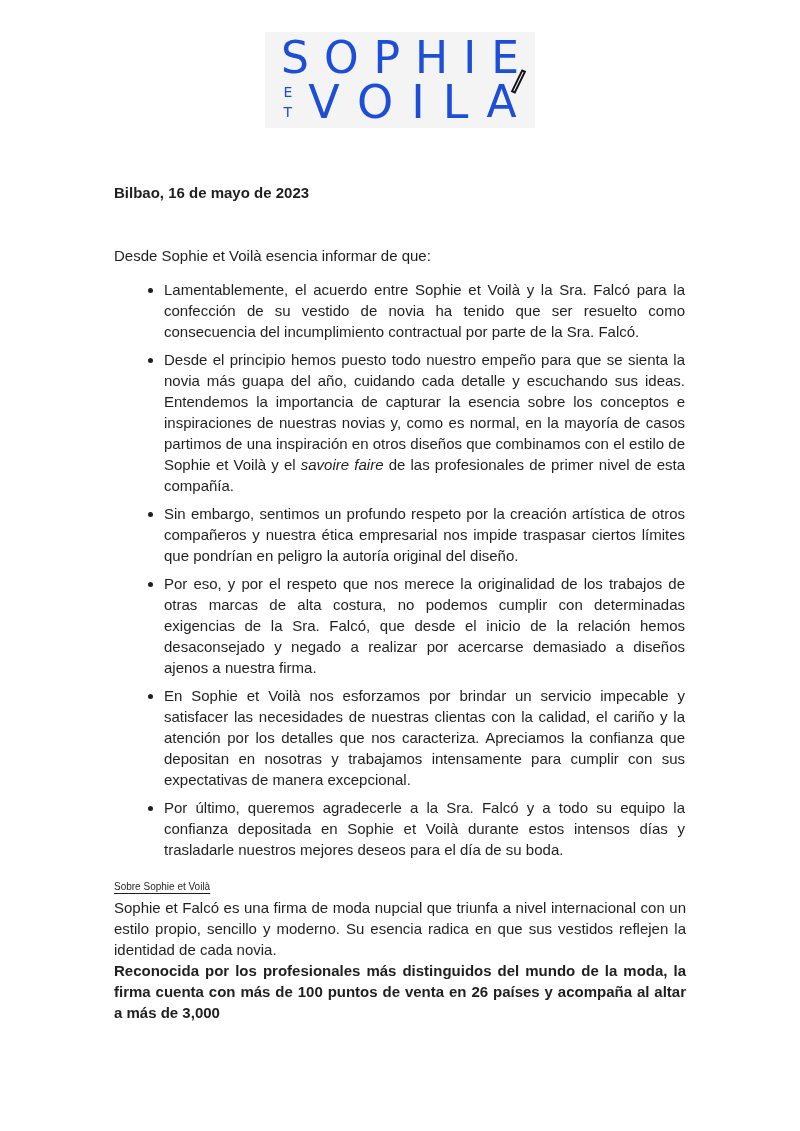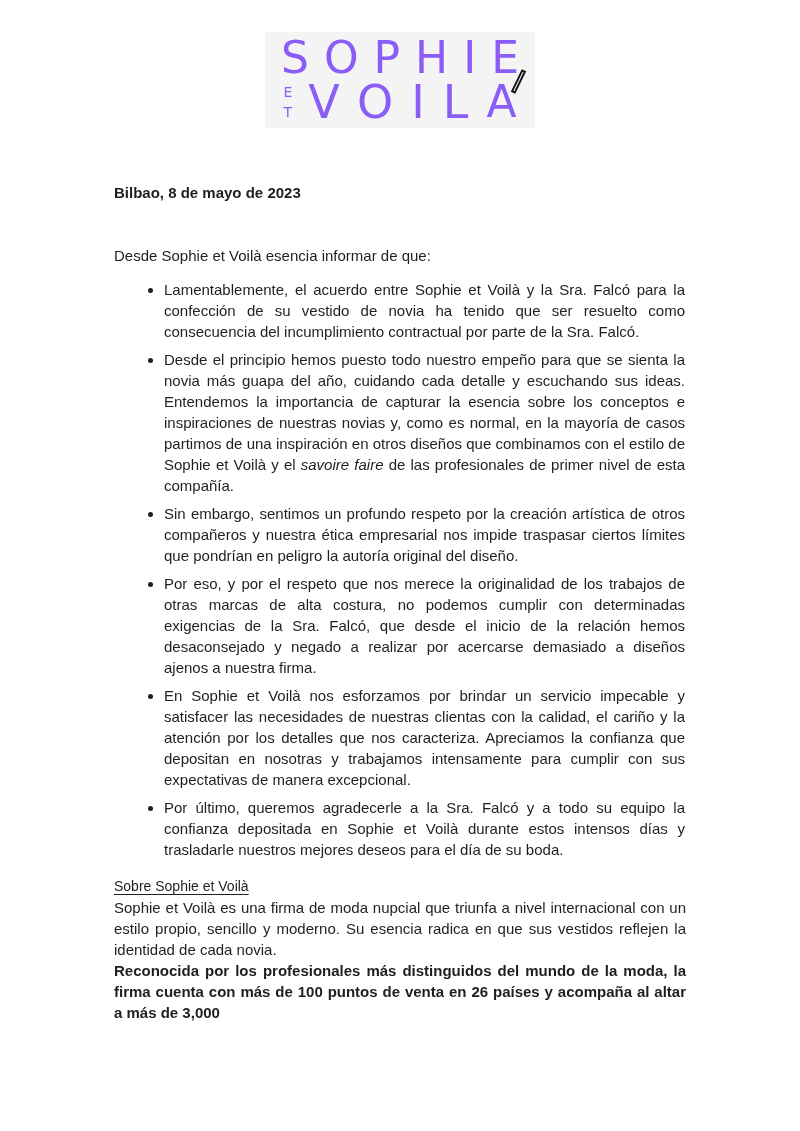--- a/index.html
+++ b/index.html
@@ -22,21 +22,21 @@
   
   .logo {
     width: 270px;
     height: 96px;
     margin: 32px auto 0;
     background: #f4f4f5;
     display: flex;
     flex-direction: column;
     justify-content: center;
     align-items: center;
-    color: #8b5cf6;
+    color: #1d4ed8;
     font-family: "DejaVu Sans", sans-serif;
   }
   .logo-line1 {
     font-size: 44px;
     line-height: 40px;
     letter-spacing: 15px;
     margin-right: -15px;
     white-space: nowrap;
   }
   .logo-line2 {
@@ -96,21 +96,21 @@
     list-style: disc outside;
   }
   ul.bullet-list li {
     margin: 0 0 7px;
     text-align: justify;
   }
   .seg-italic { font-style: italic; }
   .section-heading {
     margin: 16px 0 0;
     font-weight: normal;
-    font-size: 14px;
+    font-size: 10px;
     line-height: 21px;
     text-decoration: underline;
     text-underline-offset: 3px;
   }
   p.about-para { margin: 0; text-align: justify; }
   .about-para-1 { margin-top: 11px; }
   .about-para-2 { margin-top: 13px; font-weight: bold; }
 </style>
 </head>
 <body>
@@ -127,21 +127,21 @@
       <span class="logo-voila-main">VOIL</span>
       <span class="logo-a">
         <span>A</span>
         <span class="logo-accent"></span>
       </span>
     </div>
   </div>
 
   <div class="content">
 
-    <p class="date-line">Bilbao, 8 de mayo de 2023</p>
+    <p class="date-line">Bilbao, 16 de mayo de 2023</p>
 
     <p class="intro-line">Desde Sophie et Voilà esencia informar de que:</p>
 
     <ul class="bullet-list">
       <li>
         <span>Lamentablemente, el acuerdo entre Sophie et Voilà y la Sra. Falcó para la confección de su vestido de novia ha tenido que ser resuelto como consecuencia del incumplimiento contractual por parte de la Sra. Falcó.</span>
       </li>
       <li>
         <span>Desde el principio hemos puesto todo nuestro empeño para que se sienta la novia más guapa del año, cuidando cada detalle y escuchando sus ideas. Entendemos la importancia de capturar la esencia sobre los conceptos e inspiraciones de nuestras novias y, como es normal, en la mayoría de casos partimos de una inspiración en otros diseños que combinamos con el estilo de Sophie et Voilà y el </span><span class="seg-italic">savoire faire</span><span> de las profesionales de primer nivel de esta compañía.</span>
       </li>
@@ -154,19 +154,19 @@
       <li>
         <span>En Sophie et Voilà nos esforzamos por brindar un servicio impecable y satisfacer las necesidades de nuestras clientas con la calidad, el cariño y la atención por los detalles que nos caracteriza. Apreciamos la confianza que depositan en nosotras y trabajamos intensamente para cumplir con sus expectativas de manera excepcional.</span>
       </li>
       <li>
         <span>Por último, queremos agradecerle a la Sra. Falcó y a todo su equipo la confianza depositada en Sophie et Voilà durante estos intensos días y trasladarle nuestros mejores deseos para el día de su boda.</span>
       </li>
     </ul>
 
     <h2 class="section-heading">Sobre Sophie et Voilà</h2>
 
-    <p class="about-para about-para-1">Sophie et Voilà es una firma de moda nupcial que triunfa a nivel internacional con un estilo propio, sencillo y moderno. Su esencia radica en que sus vestidos reflejen la identidad de cada novia.</p>
+    <p class="about-para about-para-1">Sophie et Falcó es una firma de moda nupcial que triunfa a nivel internacional con un estilo propio, sencillo y moderno. Su esencia radica en que sus vestidos reflejen la identidad de cada novia.</p>
 
     <p class="about-para about-para-2">Reconocida por los profesionales más distinguidos del mundo de la moda, la firma cuenta con más de 100 puntos de venta en 26 países y acompaña al altar a más de 3,000</p>
 
   </div>
 
 </div>
 
 </body></html>

